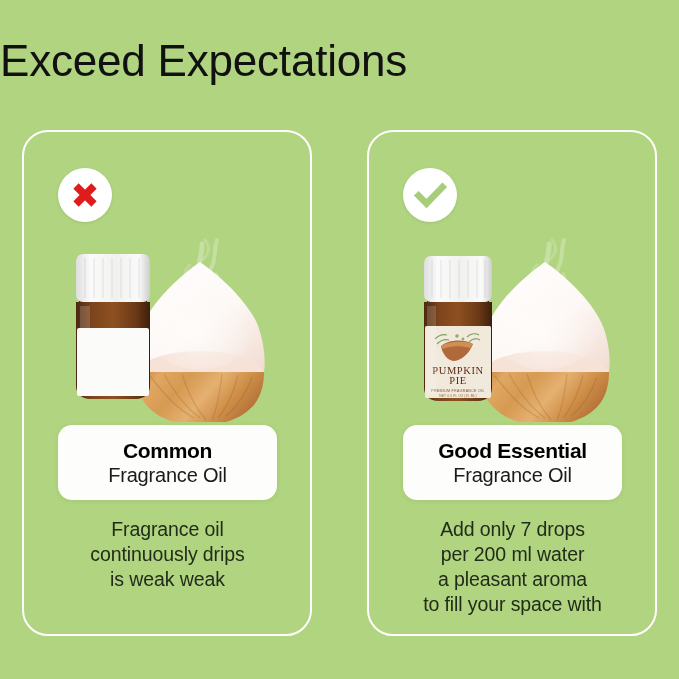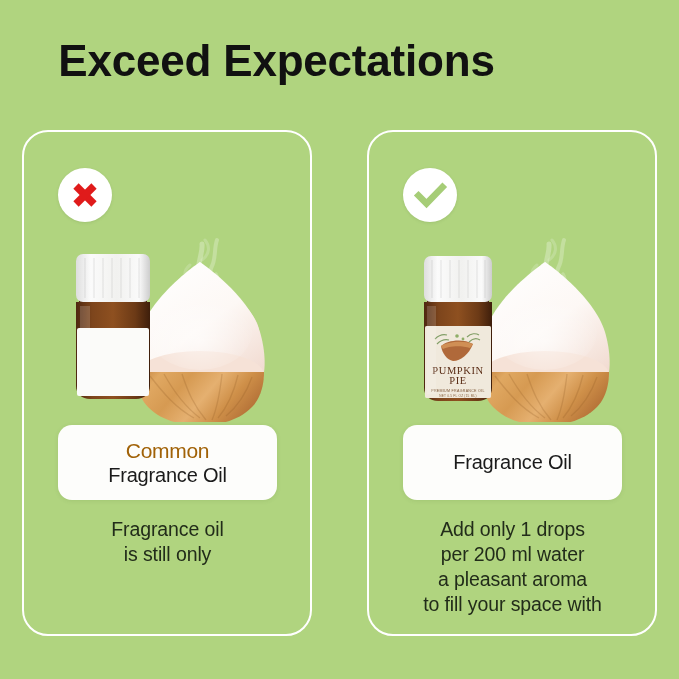--- a/index.html
+++ b/index.html
@@ -16,24 +16,24 @@
     position: relative;
     -webkit-font-smoothing: antialiased;
   }
 
   
   #page-title {
     position: absolute;
     top: 34px;
     left: 0;
     width: 553px;
-    text-align: center;
+    text-align: left;
     font-size: 44px;
     line-height: 54px;
-    font-weight: 700;
+    font-weight: 400;
     letter-spacing: -0.2px;
     color: #111111;
   }
 
   
   .card {
     position: absolute;
     top: 130px;
     width: 290px;
     height: 506px;
@@ -77,22 +77,22 @@
     border-radius: 14px;
     box-shadow: 0 1px 4px rgba(80,110,50,0.13);
     display: flex;
     flex-direction: column;
     align-items: center;
     justify-content: center;
   }
   .plate-title {
     font-size: 21px;
     line-height: 25px;
-    font-weight: 400;
-    color: #a16207;
+    font-weight: 700;
+    color: #000000;
     letter-spacing: -0.3px;
     text-align: center;
   }
   .plate-sub {
     font-size: 20px;
     line-height: 25px;
     font-weight: 400;
     color: #1b1b1b;
     letter-spacing: -0.2px;
   }
@@ -207,21 +207,22 @@
     </svg>
   </div>
 
   <div class="plate">
     <div class="plate-title">Common</div>
     <div class="plate-sub">Fragrance Oil</div>
   </div>
 
   <div class="caption">
     <span>Fragrance oil</span>
-    <span>is still only</span>
+    <span>continuously drips</span>
+    <span>is weak weak</span>
   </div>
 </div>
 
 <div class="card" id="card-right">
 
   <div class="scene">
     <svg viewBox="0 0 285 290" xmlns="http://www.w3.org/2000/svg">
       <defs>
         <linearGradient id="woodR" x1="0" y1="0" x2="1" y2="0.35">
           <stop offset="0" stop-color="#c07f3c"></stop>
@@ -319,22 +320,23 @@
     </svg>
   </div>
 
   <div class="badge">
     <svg viewBox="0 0 54 54" xmlns="http://www.w3.org/2000/svg">
       <path d="M15.5 27.5 L23.5 35.5 L39.5 19" fill="none" stroke="#a6cd77" stroke-width="6.5" stroke-linecap="square" stroke-linejoin="miter"></path>
     </svg>
   </div>
 
   <div class="plate">
+    <div class="plate-title">Good Essential</div>
     <div class="plate-sub">Fragrance Oil</div>
   </div>
 
   <div class="caption">
-    <span>Add only 1 drops</span>
+    <span>Add only 7 drops</span>
     <span>per 200 ml water</span>
     <span>a pleasant aroma</span>
     <span>to fill your space with</span>
   </div>
 </div>
 
 </body></html>

